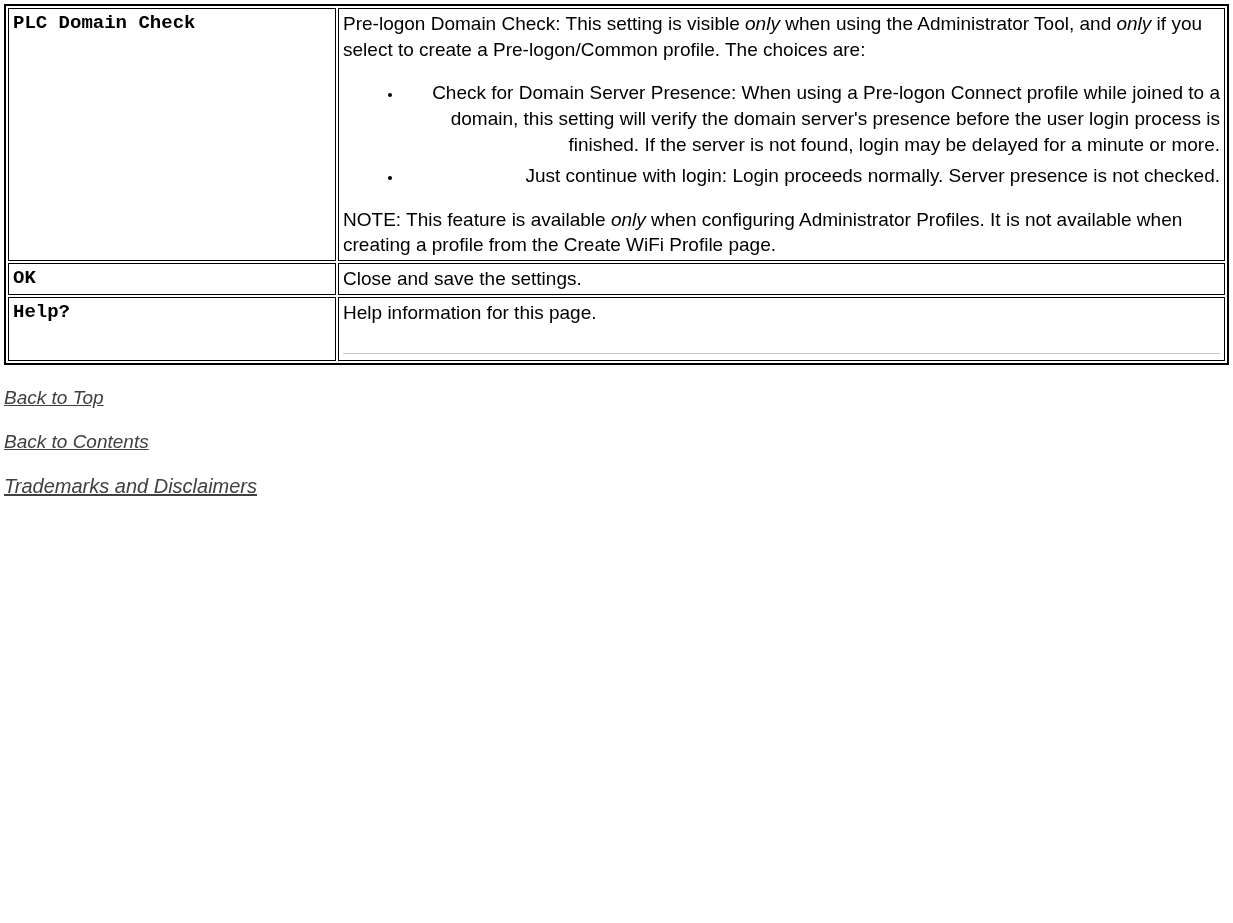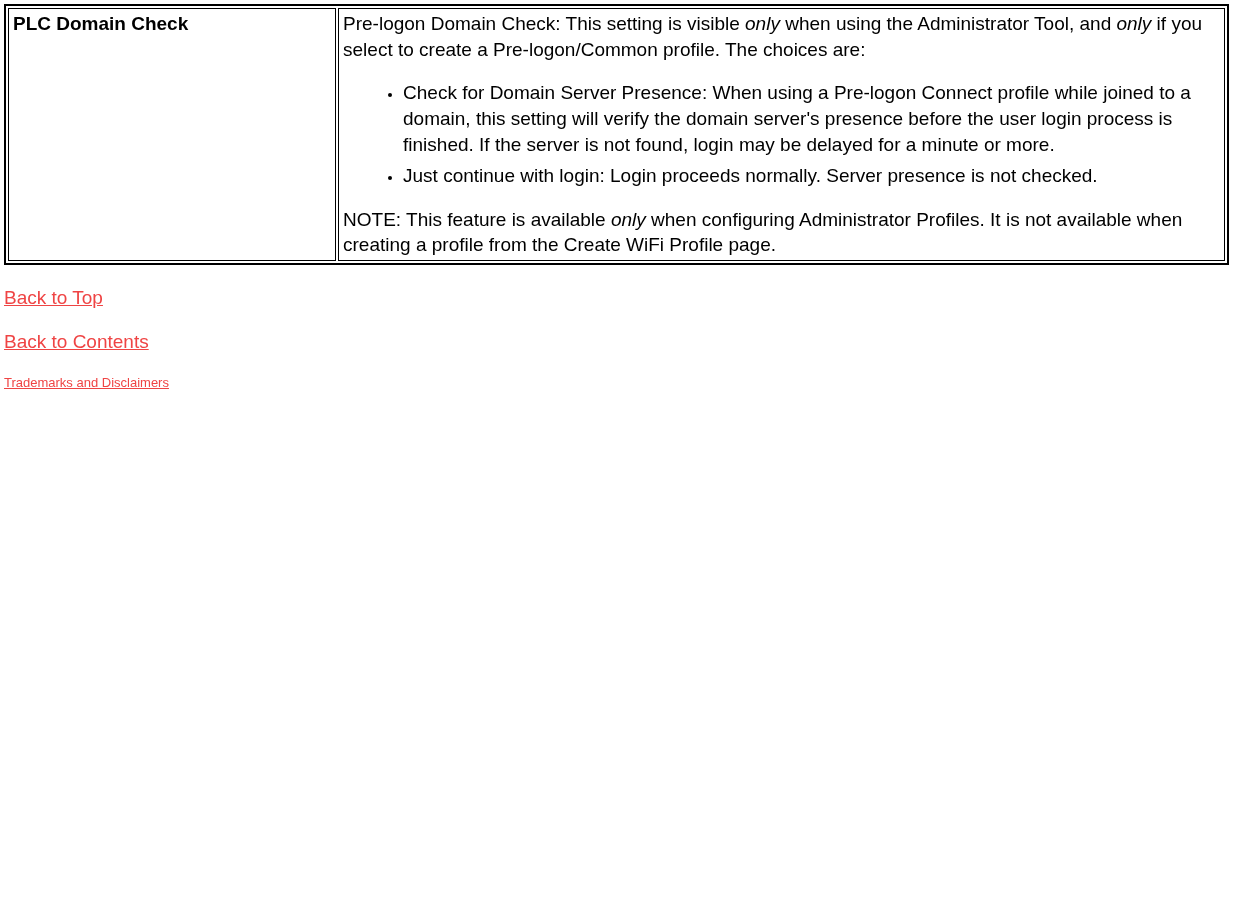--- a/index.html
+++ b/index.html
@@ -18,51 +18,53 @@
   }
   table.settings-table td {
     border: 1px solid #000;
     vertical-align: top;
     padding: 2px 4px;
     line-height: 1.35;
   }
   td.label-cell {
     width: 27%;
     font-weight: bold;
+    font-family: Liberation Mono, monospace;
   }
   .bold { font-weight: normal; }
   .italic { font-style: italic; }
   ul.disc {
     list-style-type: disc;
     margin: 18px 0 18px 40px;
     padding-left: 20px;
   }
   ul.disc li {
     margin-bottom: 6px;
-    text-align: left;
+    text-align: right;
   }
   ul.disc li::marker {
     font-size: 14px;
   }
   hr {
     border: none;
     border-top: 1px solid #ccc;
     margin-top: 28px;
     margin-bottom: 4px;
   }
   a.navlink {
-    color: #ef4444;
+    color: #404040;
     text-decoration: underline;
+    font-style: italic;
   }
   p.navline {
     margin: 22px 0 22px 0;
   }
   p.smallnav {
     margin: 18px 0 0 0;
-    font-size: 13px;
+    font-size: 20px;
   }
 </style>
 </head>
 <body>
 
 <table class="settings-table">
   <tbody>
       <tr>
     <td class="label-cell">PLC Domain Check</td>
     <td>
@@ -71,20 +73,31 @@
         <li>
           <span class="bold">Check for Domain Server Presence</span><span>: When using a Pre-logon Connect profile while joined to a domain, this setting will verify the domain server's presence before the user login process is finished. If the server is not found, login may be delayed for a minute or more.</span>
         </li>
         <li>
           <span class="bold">Just continue with login</span><span>: Login proceeds normally. Server presence is not checked.</span>
         </li>
       </ul>
       <span class="bold">NOTE</span><span>: This feature is available </span><span class="italic">only</span><span> when configuring Administrator Profiles. It is not available when creating a profile from the Create WiFi Profile page.</span>
     </td>
   </tr>
+  <tr>
+    <td class="label-cell">OK</td>
+    <td>Close and save the settings.</td>
+  </tr>
+  <tr>
+    <td class="label-cell">Help?</td>
+    <td>
+      <span>Help information for this page.</span>
+      <hr>
+    </td>
+  </tr>
 </tbody>
   </table>
 
 <p class="navline">
   <a href="#" class="navlink">Back to Top</a>
 </p>
 <p class="navline">
   <a href="#" class="navlink">Back to Contents</a>
 </p>
 <p class="smallnav">

